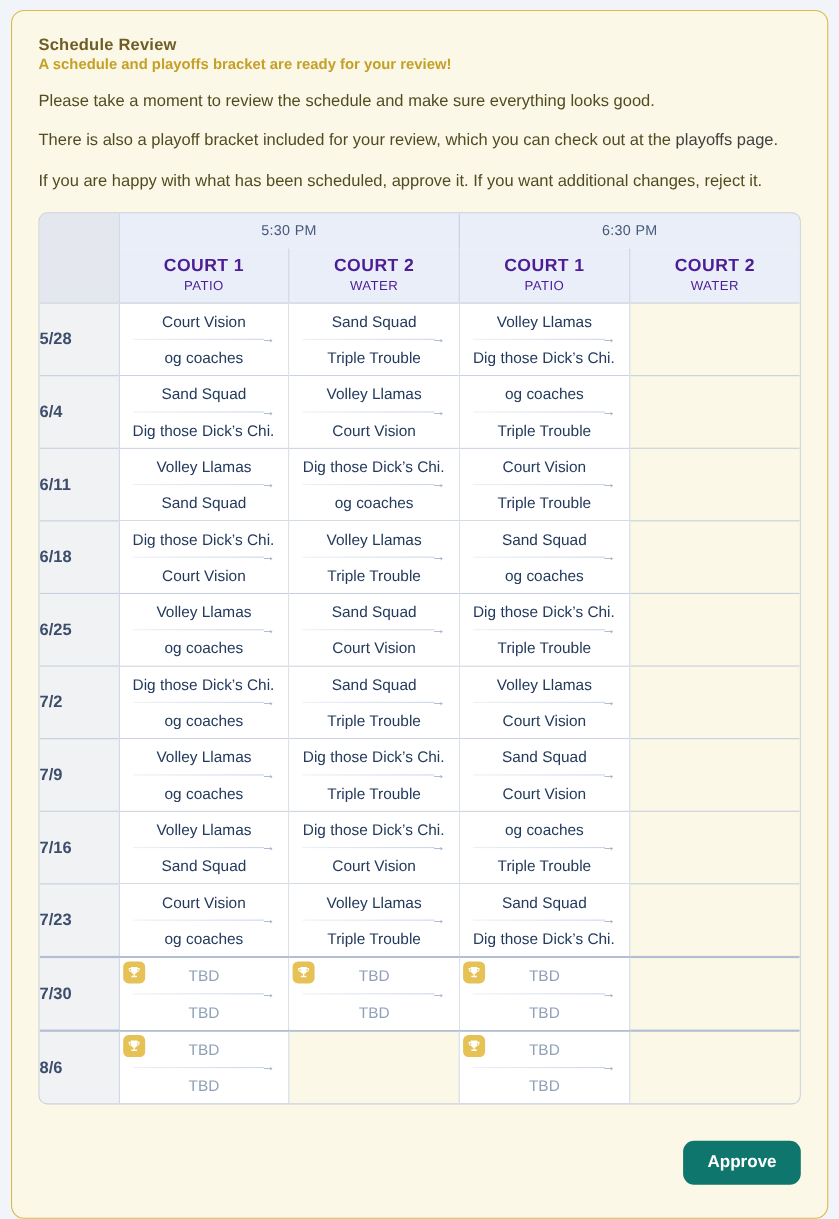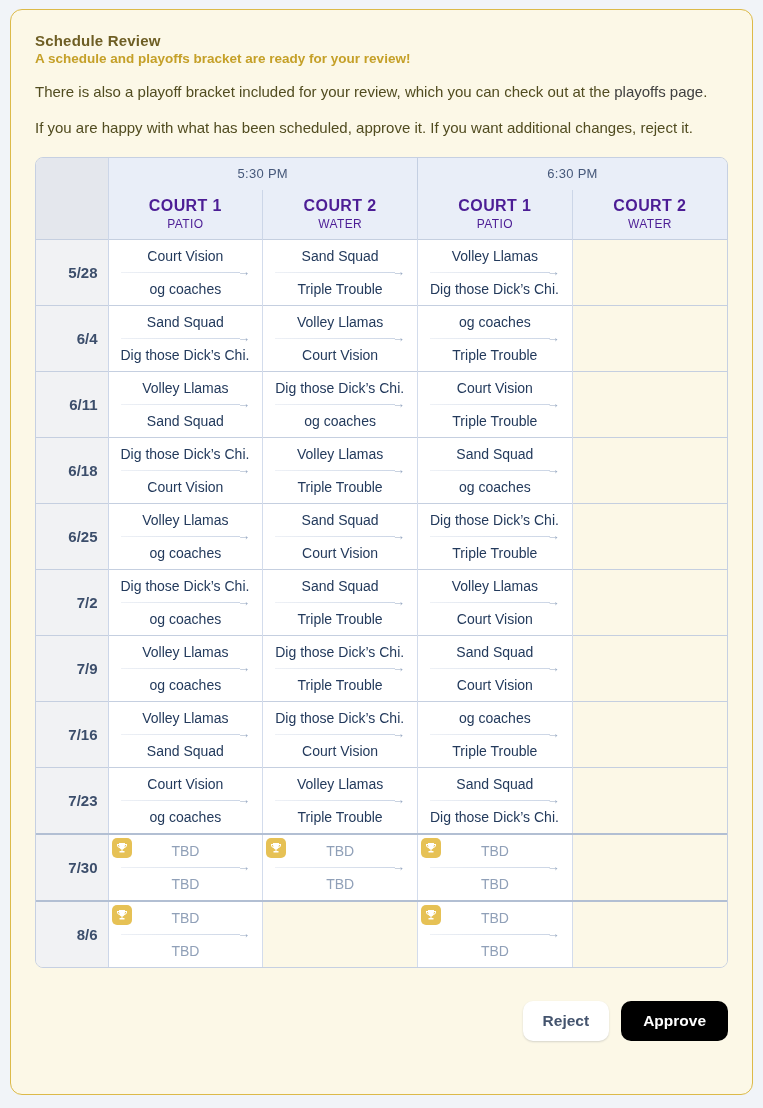--- a/index.html
+++ b/index.html
@@ -21,50 +21,51 @@
   thead th.corner{background:#e4e7ed;border-right:1px solid #ccd6e8;}
   thead th.time{height:32px;font-size:13px;font-weight:500;color:#46587a;letter-spacing:.3px;border-left:1px solid #c4cfe2;}
   thead tr:first-child th.time:first-of-type{border-left:none;}
   thead th.court{height:49px;border-left:1px solid #ccd6e8;}
   thead th.court.first{border-left:none;}
   .court-name{font-size:16px;font-weight:600;color:#4c1d95;letter-spacing:.4px;}
   .court-venue{font-size:12px;color:#4c1d95;letter-spacing:.4px;margin-top:2px;}
 
   tbody td{border-top:1px solid #c5cfe0;height:65px;}
   tbody tr.playoff td{border-top:2px solid #b2bfd3;}
-  td.date{background:#f1f2f4;border-right:1px solid #ccd6e8;text-align:right;padding-right:10px;
+  td.date{background:#f1f2f4;border-right:1px solid #ccd6e8;text-align:left;padding-right:10px;
           font-size:15px;font-weight:bold;color:#3c4e6b;box-sizing:border-box;}
   td.match{background:#ffffff;border-left:1px solid #d3dcec;position:relative;}
   td.match.first,td.empty.first{border-left:1px solid #ccd6e8;}
   td.empty{background:#fcf8e7;border-left:1px solid #d3dcec;}
   .match-inner{display:flex;flex-direction:column;justify-content:space-between;height:65px;
                box-sizing:border-box;padding:8px 12px;}
   .team{font-size:14px;color:#233a5c;text-align:center;white-space:nowrap;overflow:hidden;}
   tr.playoff .team{color:#90a0b8;font-weight:500;}
   .vs{display:flex;align-items:center;height:12px;}
   .vs-line{flex:1;height:1px;background:linear-gradient(to right,#eef1f6,#ccd6e6);}
   .vs-head{color:#9aabc4;font-size:13px;line-height:12px;margin-left:-3px;}
   .trophy{position:absolute;top:3px;left:3px;width:20px;height:20px;border-radius:5px;
           background:#e6c155;display:flex;align-items:center;justify-content:center;}
   .trophy svg{width:12px;height:12px;fill:#ffffff;}
 
   .footer{display:flex;justify-content:flex-end;gap:12px;margin-top:33px;}
   .btn{border:none;border-radius:10px;font-family:"Liberation Sans",sans-serif;
        font-size:15.5px;font-weight:bold;padding:11px 20px;cursor:pointer;}
   .btn-reject{background:#ffffff;color:#44546e;box-shadow:0 1px 2px rgba(40,50,70,.18);}
-  .btn-approve{background:#000000;color:#ffffff;padding:11px 22px;}
+  .btn-approve{background:#0f766e;color:#ffffff;padding:11px 22px;}
 </style>
 </head>
 <body>
 
 <div class="card">
   <div class="card-inner">
     <h1 class="page-title">Schedule Review</h1>
     <div class="subtitle">A schedule and playoffs bracket are ready for your review!</div>
 
+    <p class="body-text">Please take a moment to review the schedule and make sure everything looks good.</p>
     <p class="body-text"><span>There is also a playoff bracket included for your review, which you can check out at the </span><a>playoffs page</a><span>.</span></p>
     <p class="body-text">If you are happy with what has been scheduled, approve it. If you want additional changes, reject it.</p>
 
     <div class="table-wrap">
       <table class="schedule">
         <colgroup>
           <col class="c-date">
             <col>
             <col>
             <col>
@@ -484,17 +485,16 @@
                   <div class="team">TBD</div>
                 </div>
               </td>
               <td class="empty"></td>
             </tr>
           </tbody>
       </table>
     </div>
 
     <div class="footer">
-      <button class="btn btn-reject">Reject</button>
       <button class="btn btn-approve">Approve</button>
     </div>
   </div>
 </div>
 
 </body></html>

